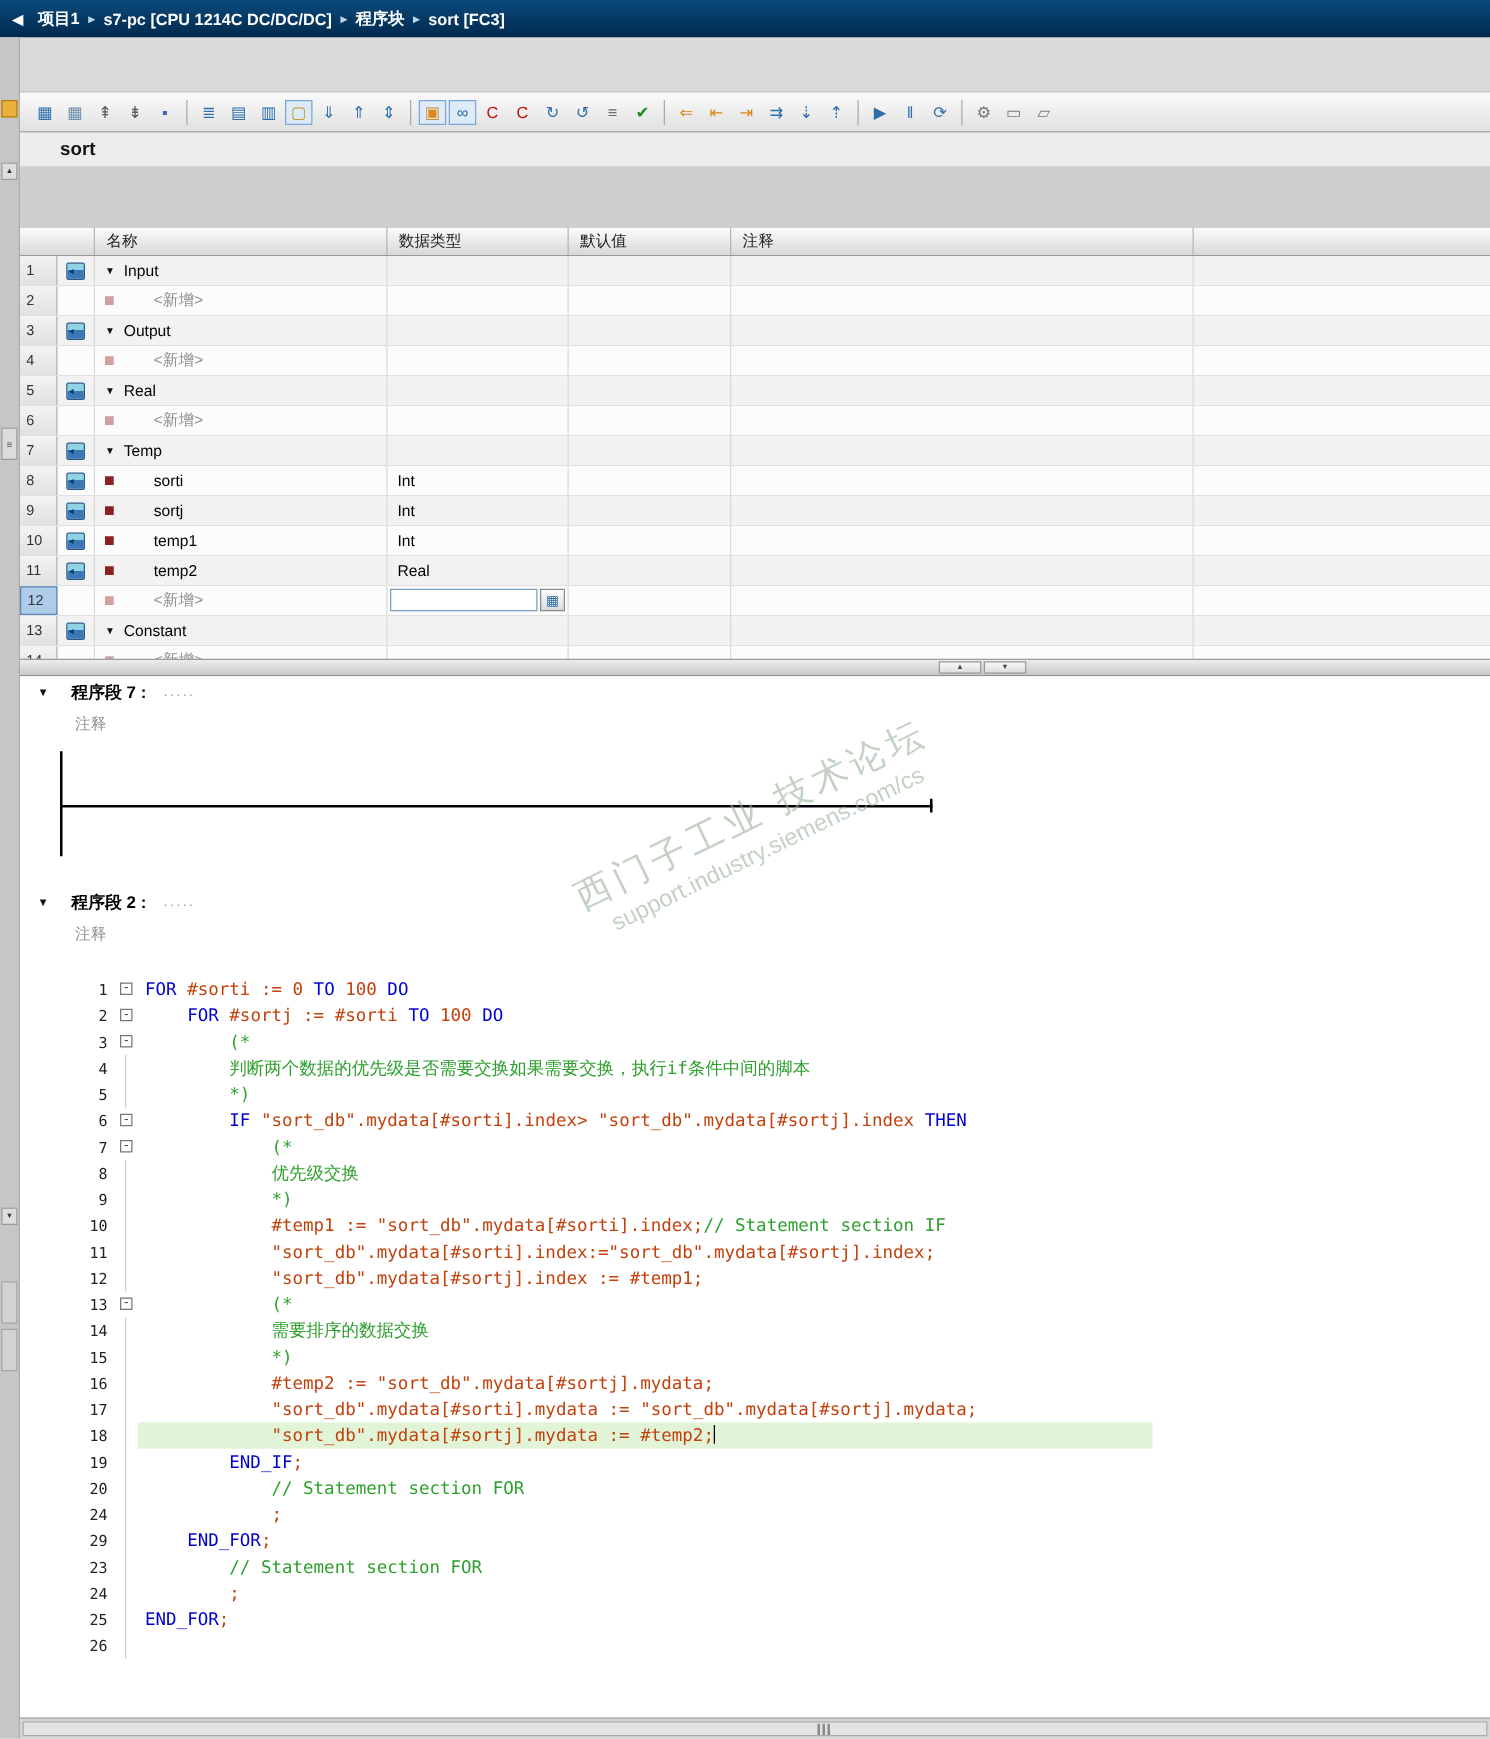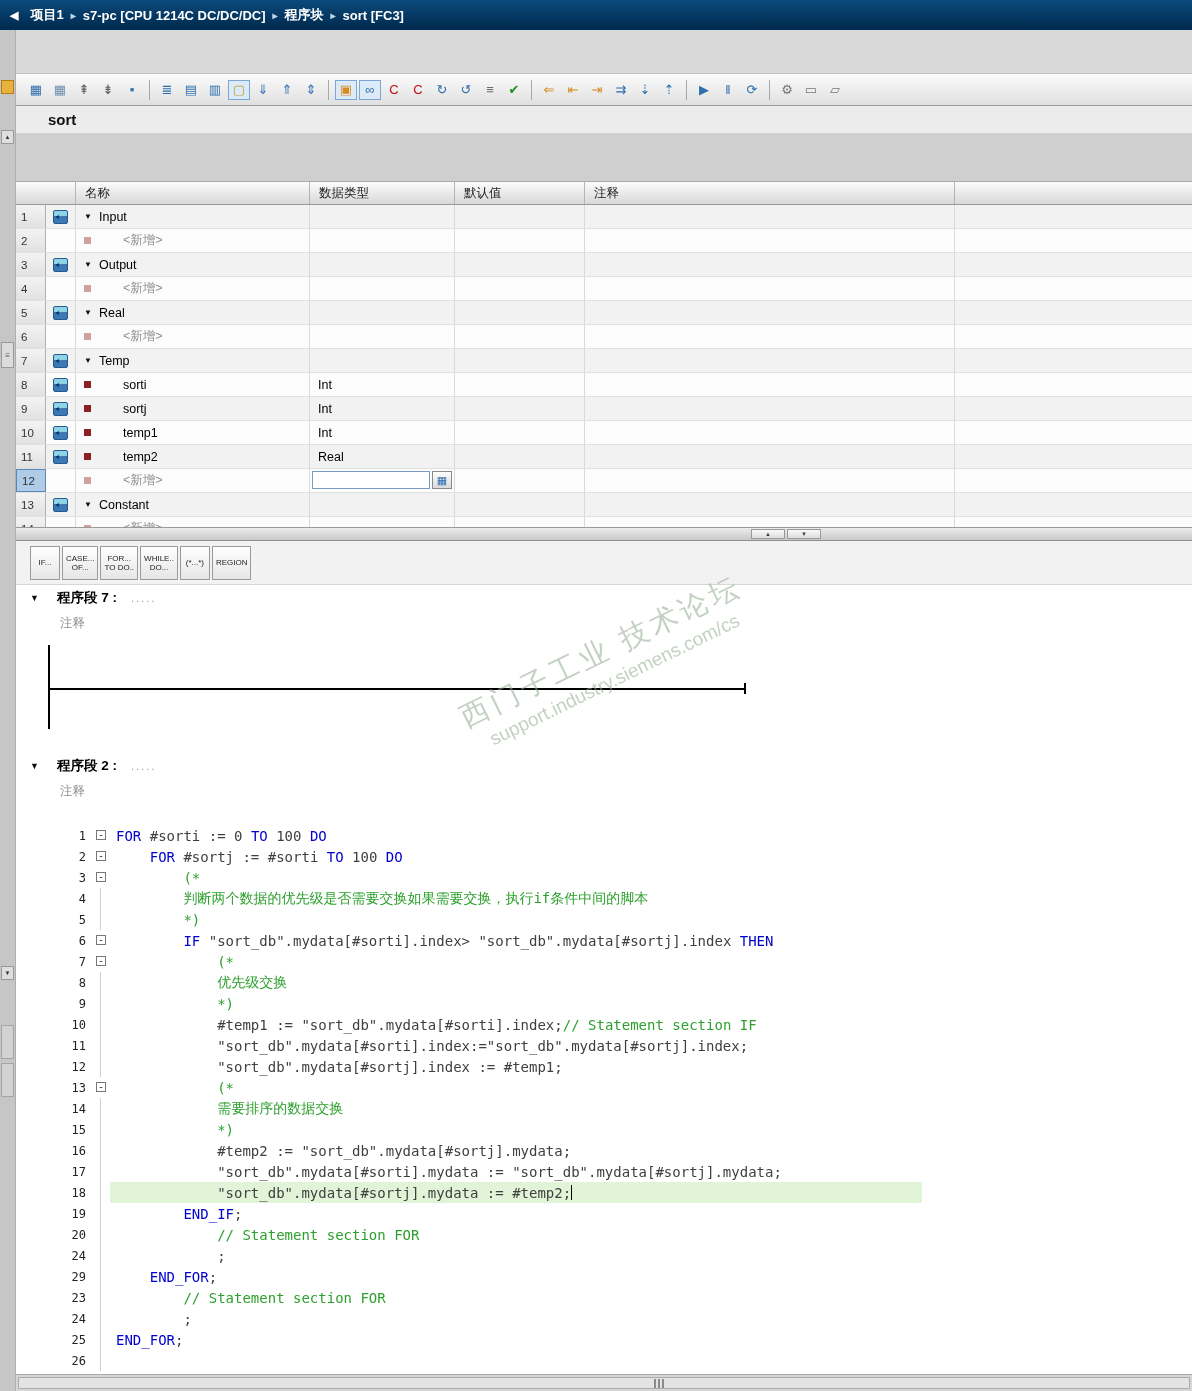--- a/index.html
+++ b/index.html
@@ -72,21 +72,21 @@
   
   .codearea{margin:24px 0 0 22px;position:relative;font-family:"DejaVu Sans Mono",monospace;font-size:14px;}
   .cline{display:flex;height:21px;align-items:center;}
   .lnum{width:56px;text-align:right;padding-right:8px;font-size:12px;color:#222;flex:none;box-sizing:border-box;}
   .lgut{width:16px;flex:none;position:relative;height:100%;}
   .foldbox{position:absolute;left:2px;top:5px;width:10px;height:10px;border:1px solid #777;background:#fff;font-size:10px;line-height:8px;text-align:center;color:#333;box-sizing:border-box;}
   .foldline{position:absolute;left:6px;top:0;width:1px;height:100%;background:#cfcfcf;}
   .lright{flex:none;width:812px;height:21px;display:flex;align-items:center;}
   .lright.hl{background:#e2f4d7;}
   .ltext{white-space:pre;margin-left:6px;}
-  .tok-k{color:#0000d0;} .tok-p{color:#404040;} .tok-c{color:#2da02d;}
+  .tok-k{color:#0000d0;} .tok-p{color:#c2410c;} .tok-c{color:#2da02d;}
   .caret{display:inline-block;width:1px;height:15px;background:#000;vertical-align:-2px;}
 
   
   .watermark{position:absolute;left:350px;top:90px;width:480px;transform:rotate(-26deg);text-align:center;color:#93ad93;opacity:0.55;pointer-events:none;z-index:5;}
   .wm1{font-size:29px;letter-spacing:4px;}
   .wm2{font-size:19px;}
 
   
   .leftstrip{position:absolute;left:0;top:30px;width:16px;height:1361px;background:#c6c6c6;border-right:1px solid #adadad;box-sizing:border-box;z-index:10;}
   .ls-btn{position:absolute;left:1px;width:13px;height:14px;background:#dedede;border:1px solid #9a9a9a;font-size:6px;display:flex;align-items:center;justify-content:center;color:#333;box-sizing:border-box;}
@@ -417,43 +417,20 @@
         </div>
       </div>
   </div>
 
   <div class="splitterband">
     <div class="split-btn sb-up">▲</div>
     <div class="split-btn sb-dn">▼</div>
   </div>
 
   <div class="editor">
-    <div class="snipbar">
-        <div class="snip">
-          <div>IF...</div>
-        </div>
-        <div class="snip">
-          <div>CASE...</div>
-          <div>OF...</div>
-        </div>
-        <div class="snip">
-          <div>FOR...</div>
-          <div>TO DO..</div>
-        </div>
-        <div class="snip">
-          <div>WHILE..</div>
-          <div>DO...</div>
-        </div>
-        <div class="snip">
-          <div>(*...*)</div>
-        </div>
-        <div class="snip">
-          <div>REGION</div>
-        </div>
-      </div>
 
     <div class="nethdr">
       <span class="net-tri">▼</span>
       <span class="net-title">程序段 7 :</span>
       <span class="net-dots">.....</span>
     </div>
     <div class="net-comment">注释</div>
 
     <div class="ladder">
       <div class="rail-v"></div>

